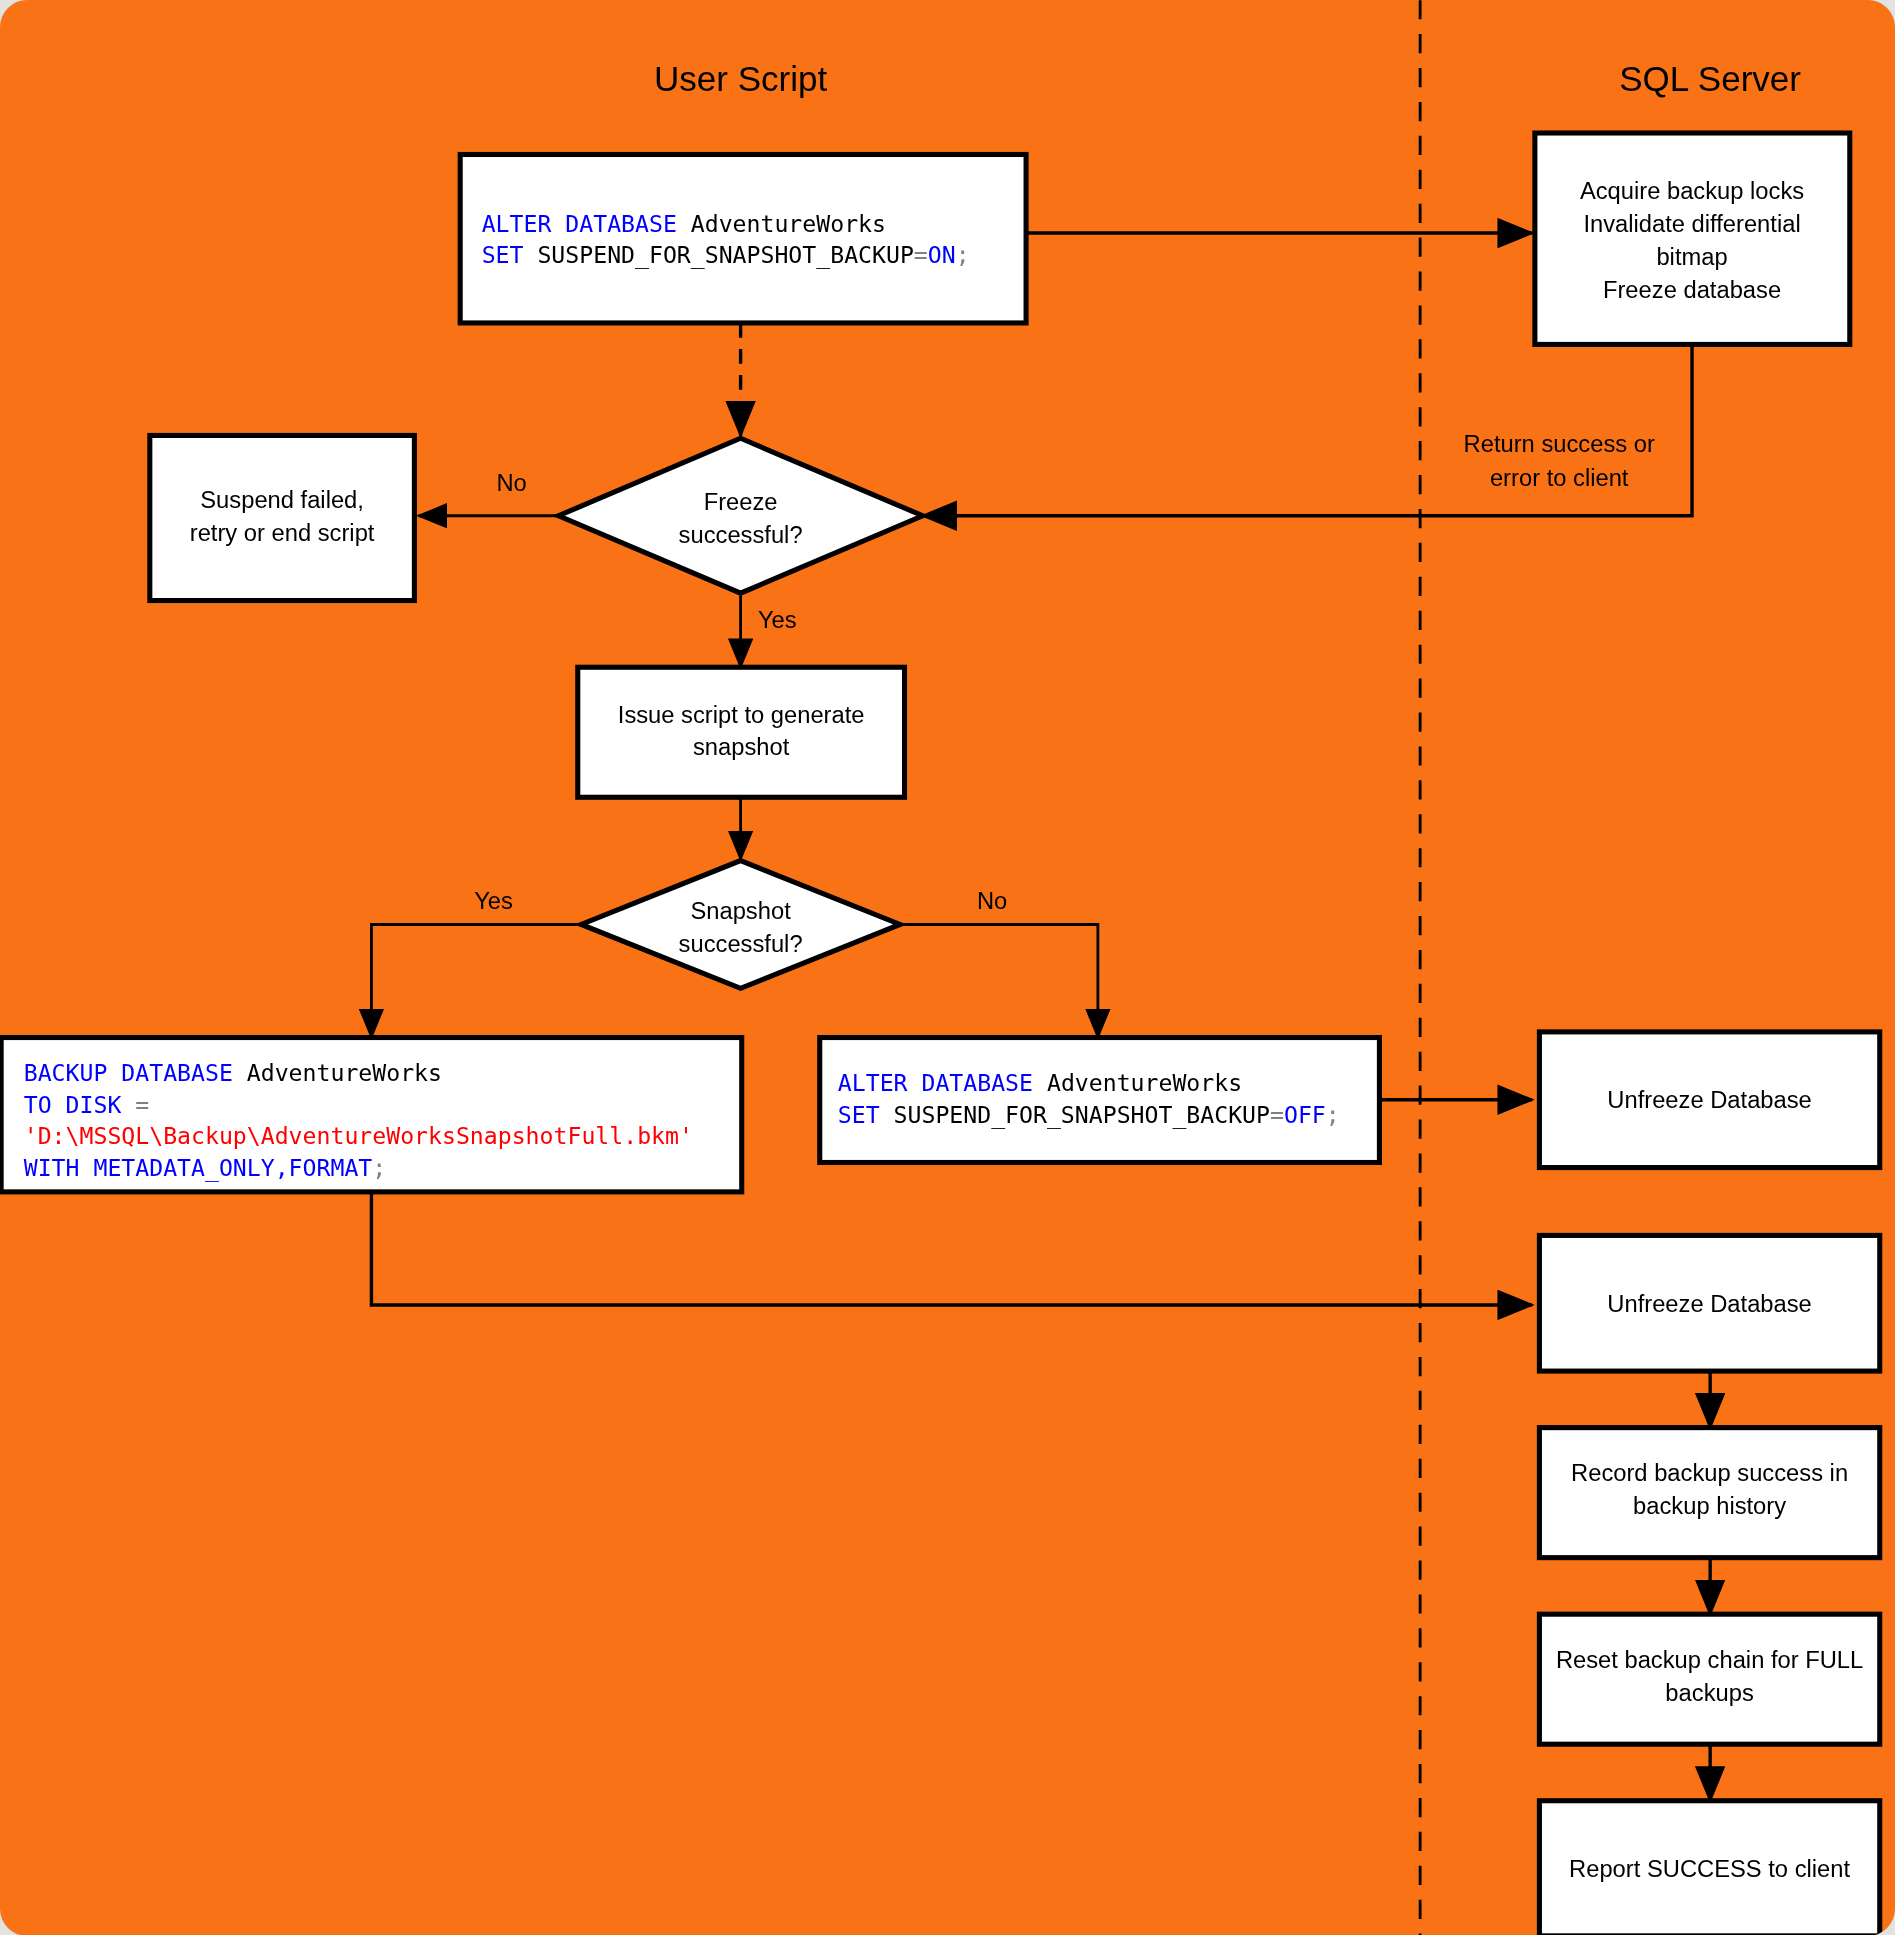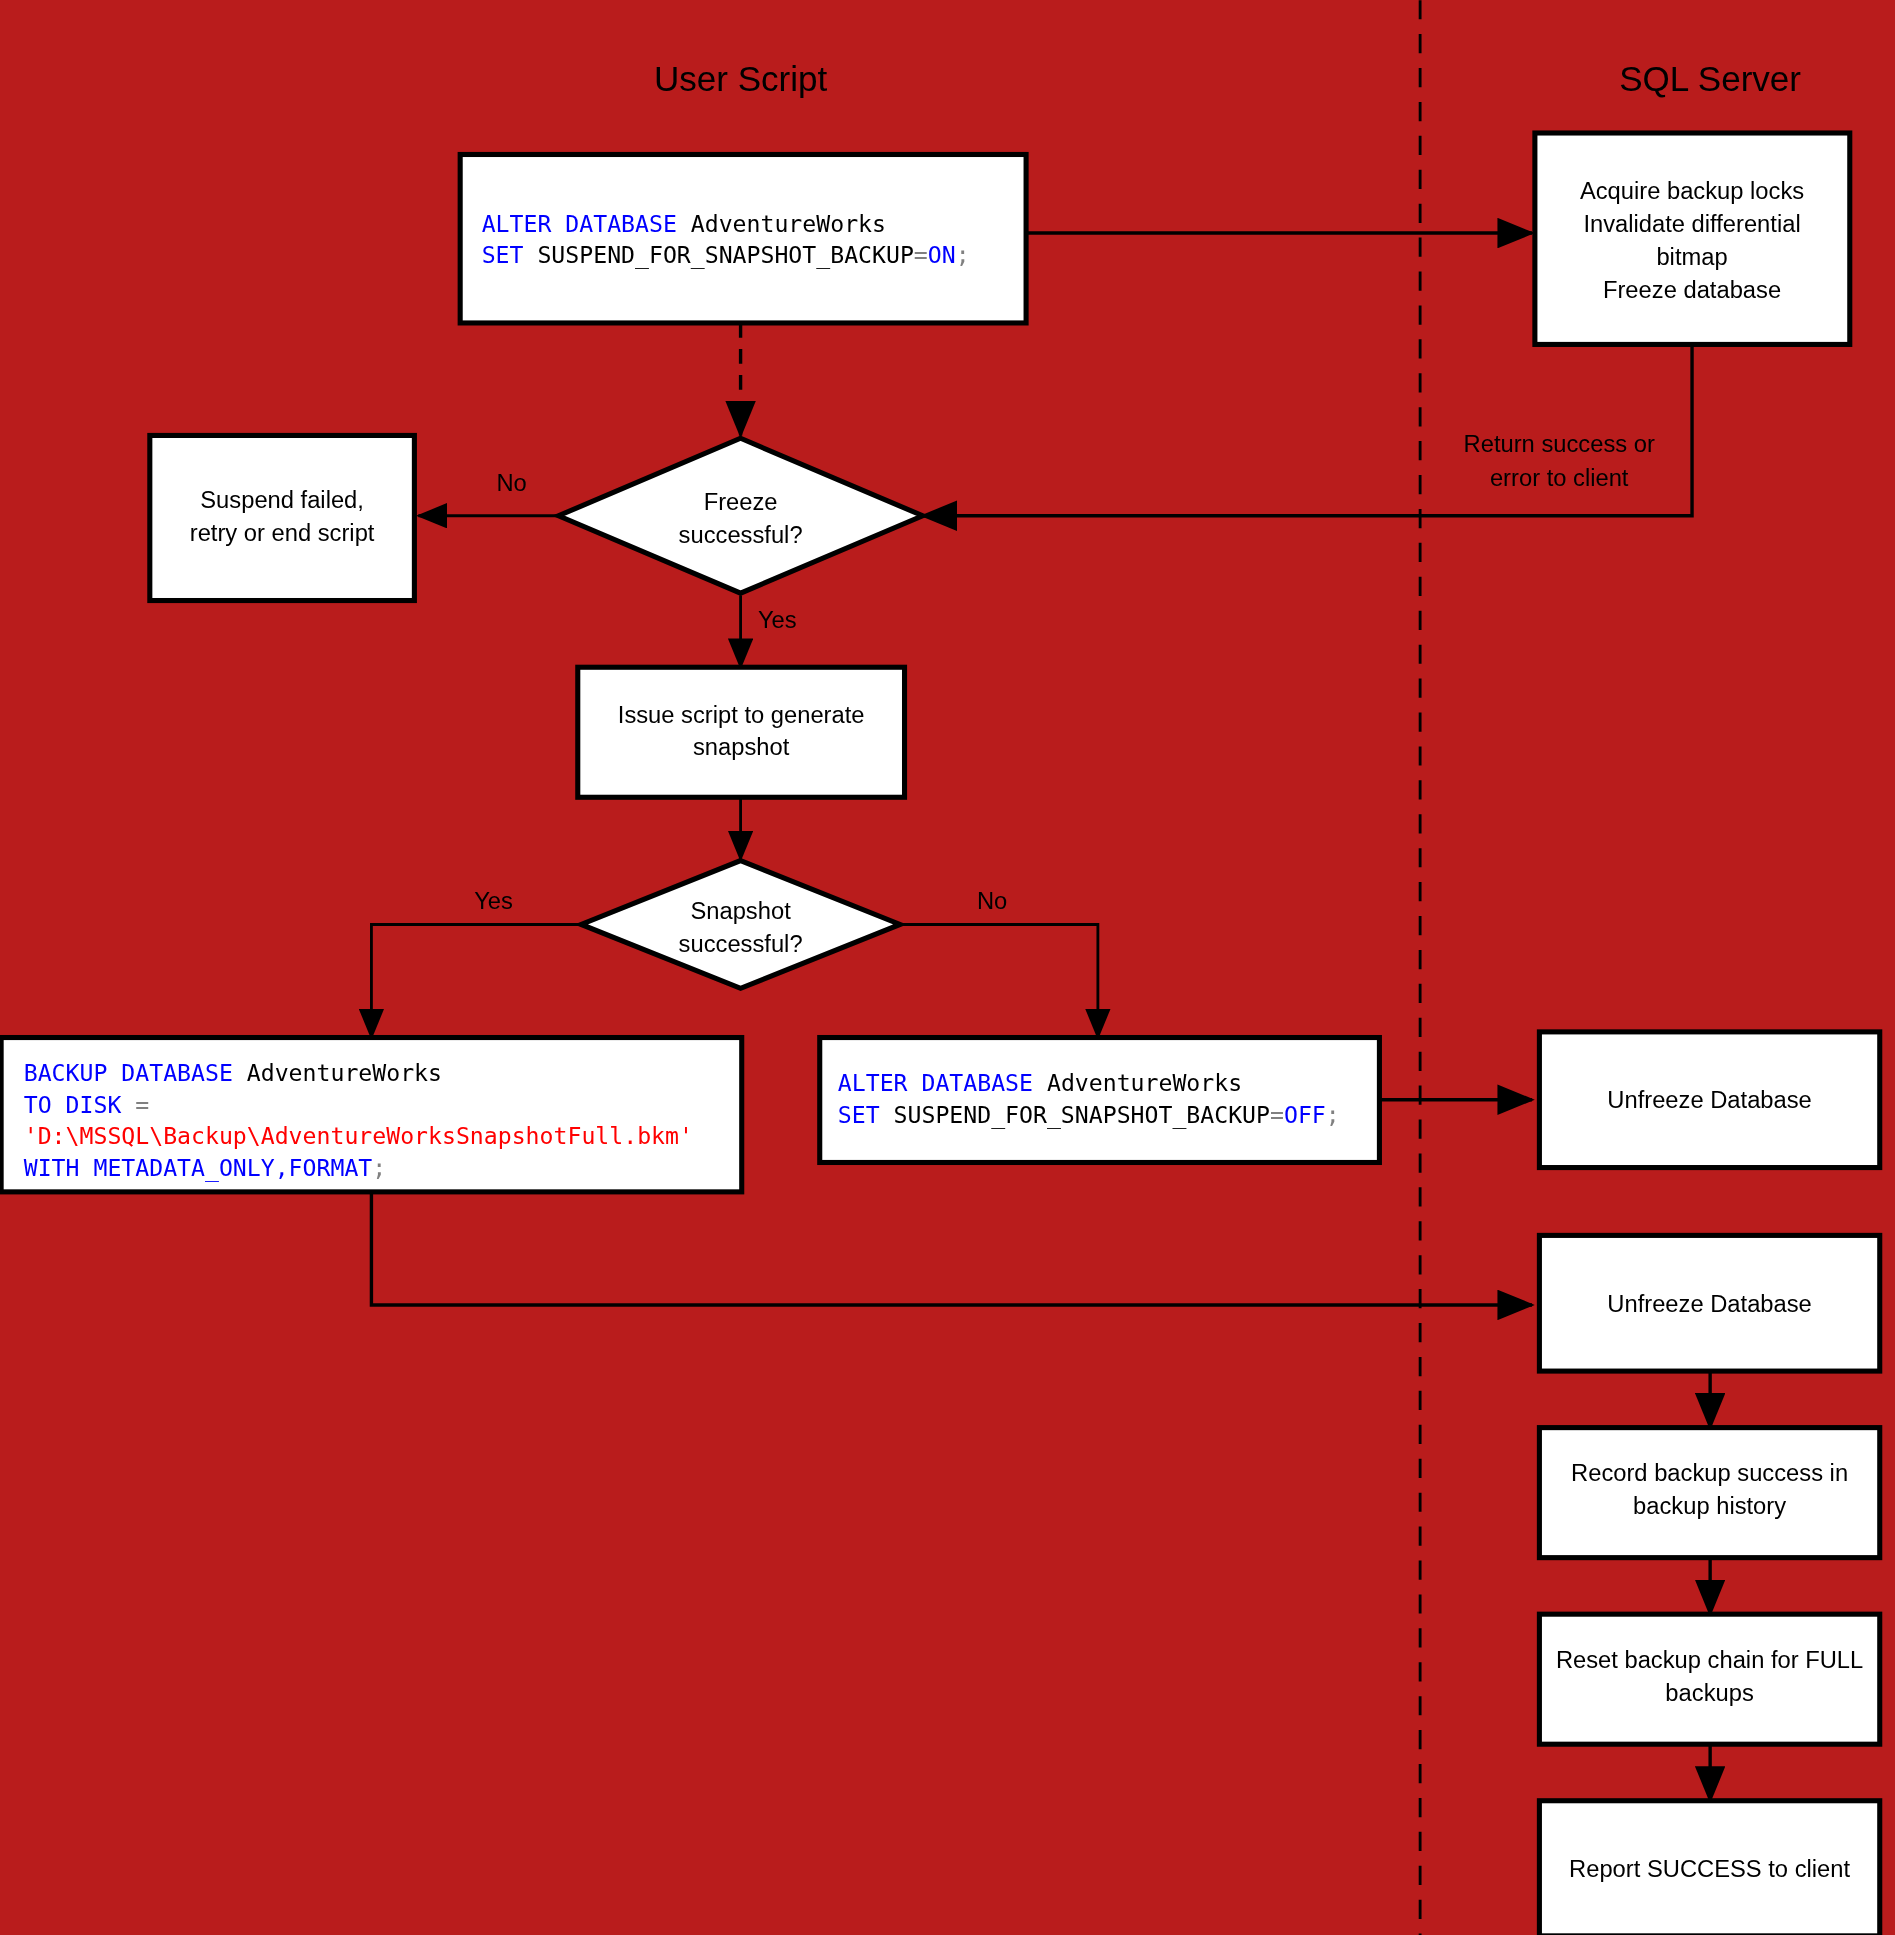--- a/index.html
+++ b/index.html
@@ -4,23 +4,24 @@
 <style>
   html, body {
     margin: 0;
     padding: 0;
     background: #e2e2e2;
   }
   #page {
     position: relative;
     width: 1895px;
     height: 1936px;
-    background: #b91c1c;
+    background: #f97316;
     font-family: "Liberation Sans", sans-serif;
     overflow: hidden;
+    border-radius: 27px;
   }
   svg#flow {
     position: absolute;
     top: 0; left: 0;
     width: 1895px;
     height: 1936px;
   }
   .swimlane-title {
     font-size: 62px;
     fill: #000;

